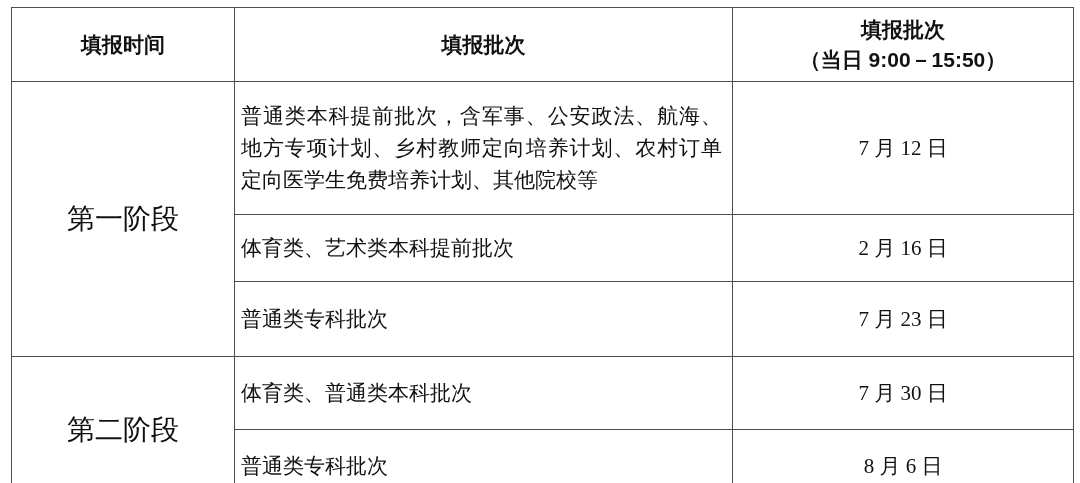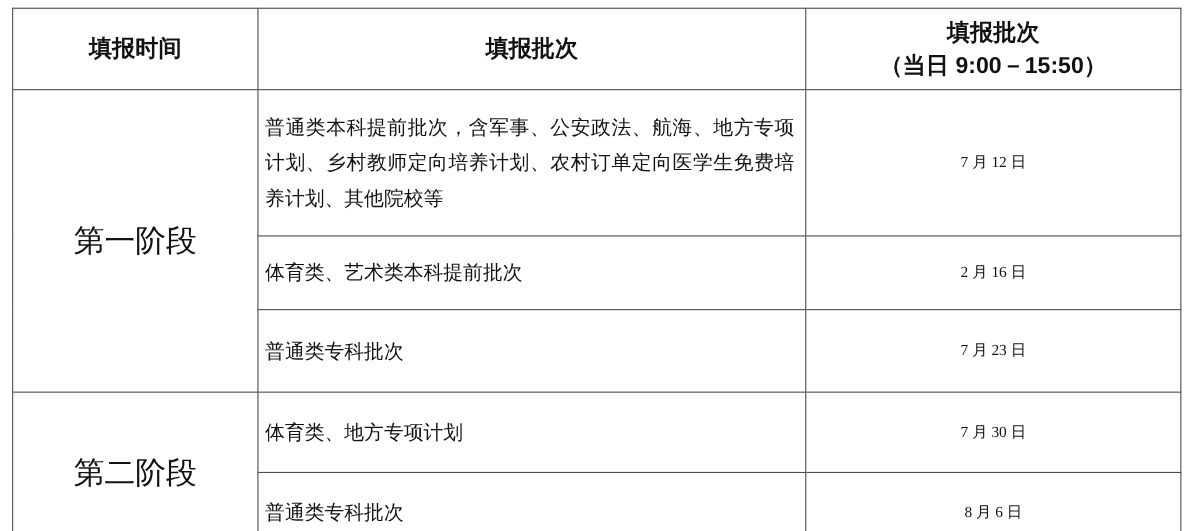--- a/index.html
+++ b/index.html
@@ -42,27 +42,27 @@
     text-align: center;
     height: 73px;
     padding: 0 4px;
   }
   td.stage-cell {
     font-size: 28px;
     text-align: center;
     padding: 0 4px;
   }
   td.batch-cell {
-    font-size: 18px;
+    font-size: 21px;
     line-height: 32px;
     text-align: justify;
     padding: 2px 10px 2px 6px;
   }
   td.date-cell {
-    font-size: 14px;
+    font-size: 21px;
     text-align: center;
     padding: 0 4px;
     white-space: nowrap;
   }
   tr.row-1 td { height: 128px; }
   tr.row-2 td { height: 62px; margin-top: 17px; }
   tr.row-3 td { height: 70px; }
   tr.row-4 td { height: 68px; }
   tr.row-5 td { height: 68px; }
 </style>
@@ -95,21 +95,21 @@
       <tr class="row-2">
         <td class="batch-cell">体育类、艺术类本科提前批次</td>
         <td class="date-cell">2 月 16 日</td>
       </tr>
       <tr class="row-3">
         <td class="batch-cell">普通类专科批次</td>
         <td class="date-cell">7 月 23 日</td>
       </tr>
       <tr class="row-4">
         <td class="stage-cell" rowspan="2">第二阶段</td>
-        <td class="batch-cell">体育类、地方专项计划</td>
+        <td class="batch-cell">体育类、普通类本科批次</td>
         <td class="date-cell">7 月 30 日</td>
       </tr>
       <tr class="row-5">
         <td class="batch-cell">普通类专科批次</td>
         <td class="date-cell">8 月 6 日</td>
       </tr>
     </tbody>
   </table>
 </div>
 

